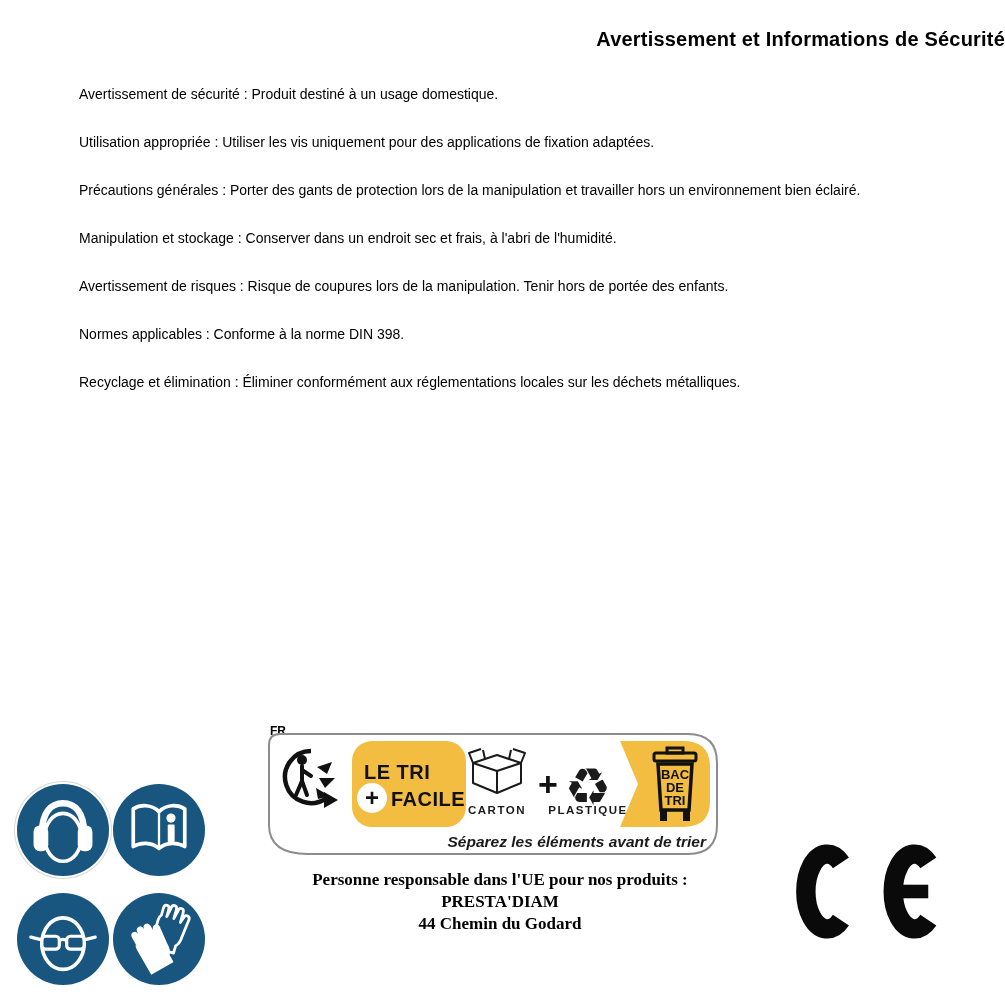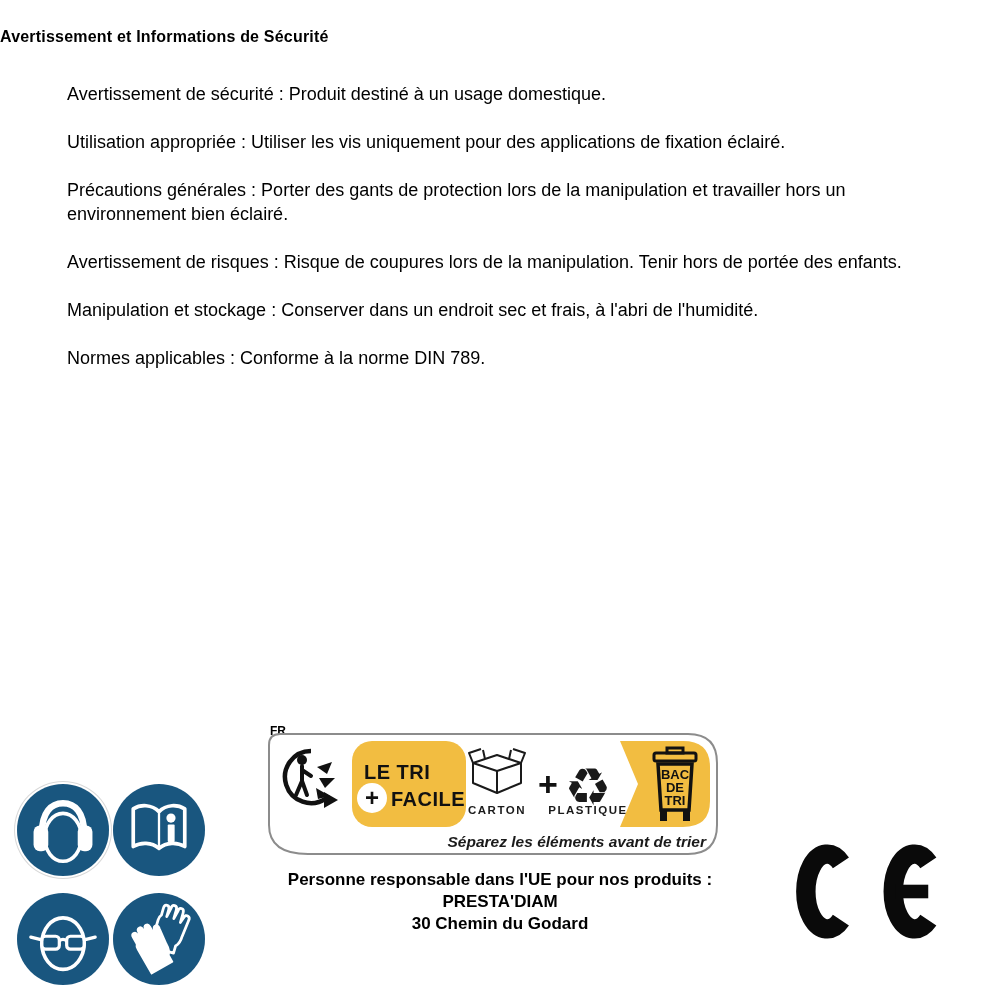--- a/index.html
+++ b/index.html
@@ -2,25 +2,25 @@
 <html><head>
 <meta charset="utf-8">
 <style>
   html,body { margin:0; padding:0; background:#fff; }
   .page {
     position:relative; width:1005px; height:1005px; background:#ffffff;
     font-family:"Liberation Sans", sans-serif; color:#000; overflow:hidden;
   }
   .doc-title {
     position:absolute; top:28px; left:0; width:100%;
-    text-align:left; font-size:16px; font-weight:bold; letter-spacing:0.2px;
+    text-align:right; font-size:20px; font-weight:bold; letter-spacing:0.2px;
   }
   .body-text {
-    position:absolute; top:82px; left:67px; width:866px;
-    font-size:18px; line-height:24px; letter-spacing:0px;
+    position:absolute; top:82px; left:79px; width:866px;
+    font-size:14px; line-height:24px; letter-spacing:0px;
   }
   .body-text p { margin:0 0 24px 0; }
 
   
   .icons { position:absolute; left:17px; top:784px; width:192px; }
   .sicon { position:absolute; width:92px; height:92px; }
   .sicon svg { display:block; width:100%; height:100%; }
   .pos-1 { left:0;    top:0; }
   .pos-2 { left:96px; top:0; }
   .pos-3 { left:0;    top:109px; }
@@ -31,39 +31,40 @@
   .fr-code { position:absolute; left:270px; top:724px; font-size:12px; font-weight:bold; }
   .tri-label { position:absolute; left:268px; top:733px; }
   svg text { font-family:"Liberation Sans", sans-serif; }
   .recycle-glyph { font-family:"DejaVu Sans", sans-serif; }
 
   
   .address {
     position:absolute; left:250px; top:869px; width:500px;
     text-align:center; font-weight:bold; font-size:17px; line-height:22px;
   }
-  .address div { white-space:nowrap; }
+  .address div { white-space:nowrap;font-family:Liberation Serif, serif; }
 
   
   .ce-mark { position:absolute; left:796px; top:841px; }
 </style>
 </head>
 <body>
 
 <div class="page">
 
   <div class="doc-title">Avertissement et Informations de Sécurité</div>
 
   <div class="body-text">
     <p>Avertissement de sécurité : Produit destiné à un usage domestique.</p>
-    <p>Utilisation appropriée : Utiliser les vis uniquement pour des applications de fixation éclairé.</p>
+    <p>Utilisation appropriée : Utiliser les vis uniquement pour des applications de fixation adaptées.</p>
     <p>Précautions générales : Porter des gants de protection lors de la manipulation et travailler hors un environnement bien éclairé.</p>
+    <p>Manipulation et stockage : Conserver dans un endroit sec et frais, à l'abri de l'humidité.</p>
     <p>Avertissement de risques : Risque de coupures lors de la manipulation. Tenir hors de portée des enfants.</p>
-    <p>Manipulation et stockage : Conserver dans un endroit sec et frais, à l'abri de l'humidité.</p>
-    <p>Normes applicables : Conforme à la norme DIN 789.</p>
+    <p>Normes applicables : Conforme à la norme DIN 398.</p>
+    <p>Recyclage et élimination : Éliminer conformément aux réglementations locales sur les déchets métalliques.</p>
   </div>
 
   <div class="icons">
 
     <div class="sicon pos-1 ring">
       <svg viewBox="0 0 100 100">
         <circle cx="50" cy="50" r="50" fill="#19567F"></circle>
         <ellipse cx="50" cy="58" rx="20" ry="26" fill="none" stroke="#fff" stroke-width="4"></ellipse>
         <path d="M27,54 C27,31 37,21 50,21 C63,21 73,31 73,54" fill="none" stroke="#fff" stroke-width="7"></path>
         <rect x="18" y="45" width="16" height="28" rx="7" fill="#fff"></rect>
@@ -154,21 +155,21 @@
       <text x="25" y="46" font-size="13" font-weight="900" fill="#111" text-anchor="middle">DE</text>
       <text x="25" y="59" font-size="13" font-weight="900" fill="#111" text-anchor="middle">TRI</text>
     </g>
 
     <text x="438" y="114" font-size="15.5" font-weight="600" font-style="italic" fill="#1a1a1a" text-anchor="end">Séparez les éléments avant de trier</text>
   </svg>
 
   <div class="address">
     <div>Personne responsable dans l'UE pour nos produits :</div>
     <div>PRESTA'DIAM</div>
-    <div>30 Chemin du Godard</div>
+    <div>44 Chemin du Godard</div>
   </div>
 
   <svg class="ce-mark" width="146" height="101" viewBox="0 0 150 104">
     <path d="M46.1,22.5 A22,38.5 0 1 0 46.1,81.5" fill="none" stroke="#0a0a0a" stroke-width="20"></path>
     <path d="M136.1,22.5 A22,38.5 0 1 0 136.1,81.5" fill="none" stroke="#0a0a0a" stroke-width="20"></path>
     <rect x="102" y="45" width="34" height="14" fill="#0a0a0a"></rect>
   </svg>
 
 </div>
 

